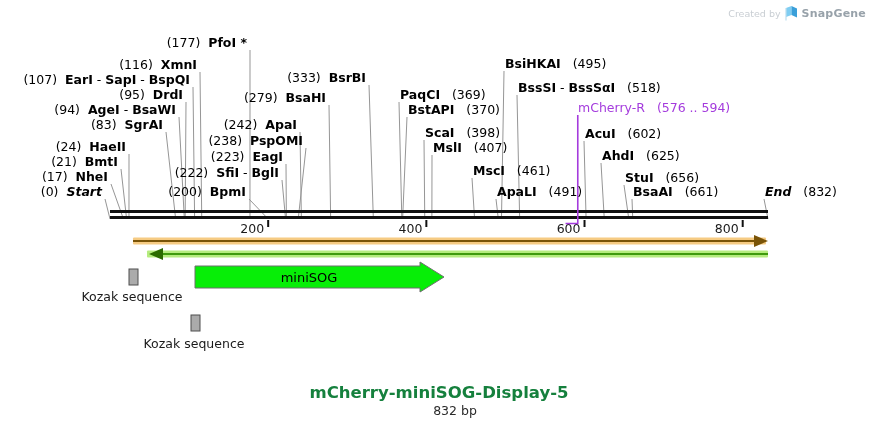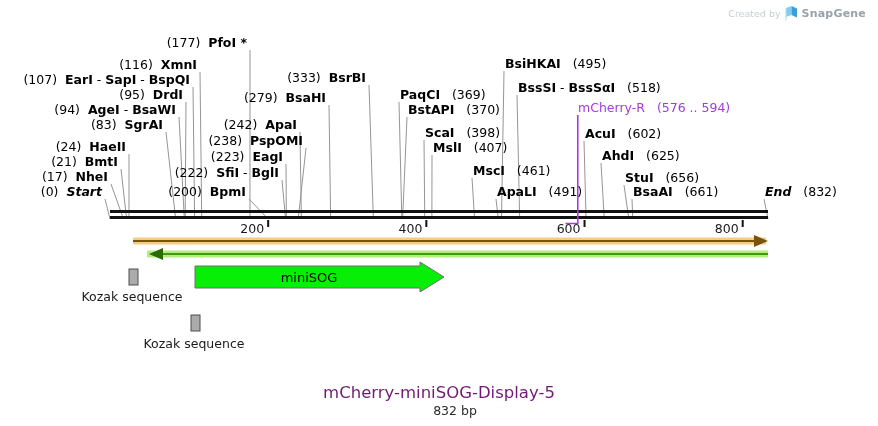--- a/index.html
+++ b/index.html
@@ -8,21 +8,21 @@
     font-family:"DejaVu Sans","Liberation Sans",sans-serif;
   }
   #map-svg{position:absolute;left:0;top:0;}
   .watermark{
     position:absolute;top:4px;right:12px;height:18px;
     display:flex;align-items:center;gap:4px;
   }
   .watermark .created{font-size:9.5px;color:#c9ced3;}
   .watermark .brand{font-size:11px;font-weight:600;color:#98a2aa;letter-spacing:.2px;}
   .footer{position:absolute;left:0;right:0;top:383px;text-align:center;}
-  .footer .title{font-size:16.5px;font-weight:normal;color:#701a75;}
+  .footer .title{font-size:16.5px;font-weight:bold;color:#15803d;}
   .footer .subtitle{font-size:12.5px;color:#2b2b2b;margin-top:1px;padding-left:32px;}
 </style>
 </head>
 <body>
 
 <div class="stage">
 
   <div class="watermark">
     <span class="created">Created by</span>
     <svg width="13" height="16" viewBox="0 0 13 16">

